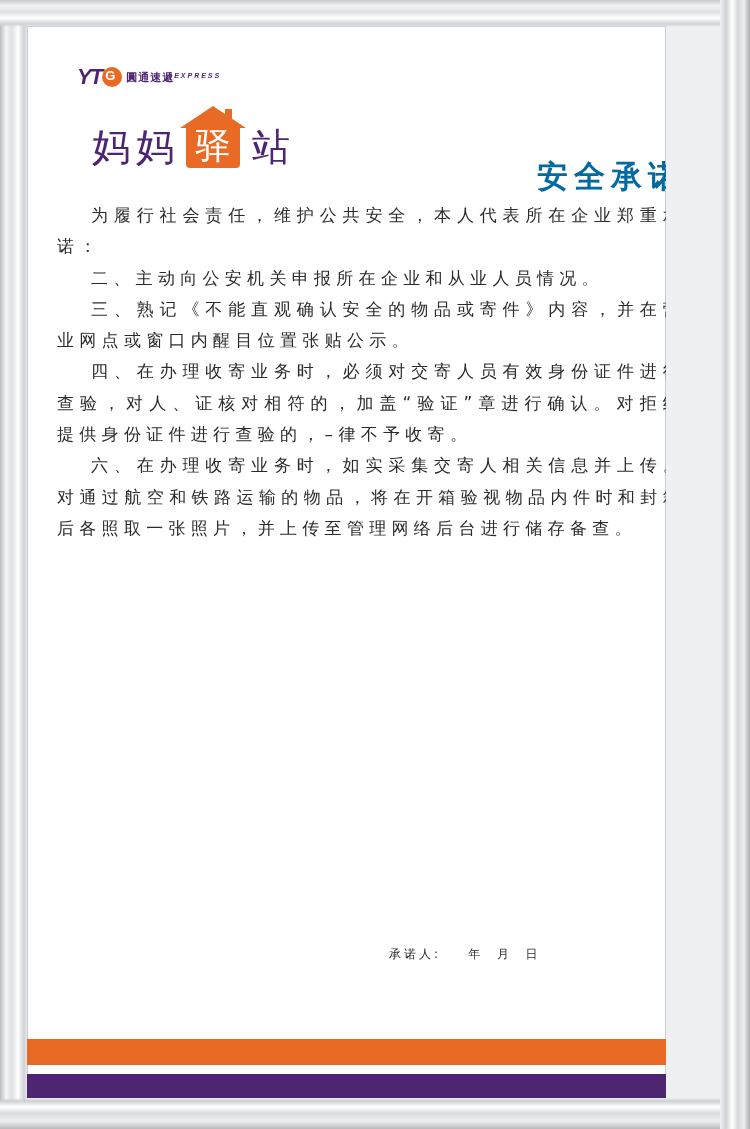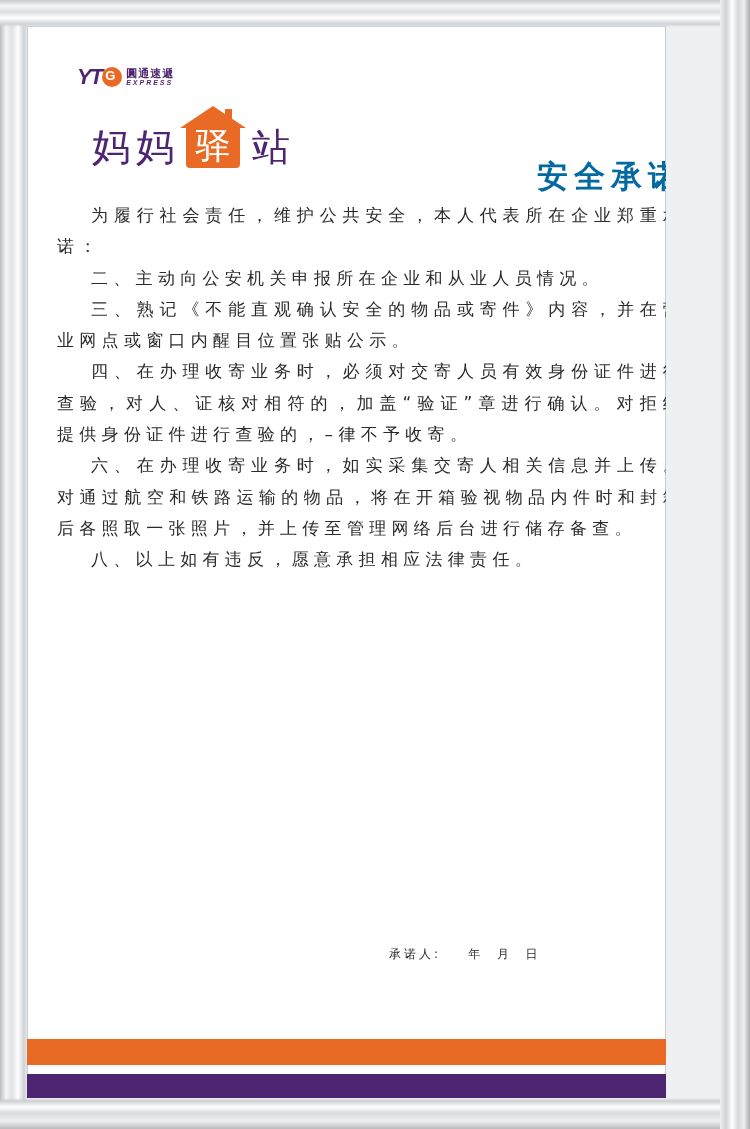--- a/index.html
+++ b/index.html
@@ -18,21 +18,21 @@
   .paper { position:absolute; left:27px; top:26px; width:639px; height:1072px; background:#ffffff; overflow:hidden; box-shadow: inset 0 0 0 1px #c9ccd0; }
   .bar { position:absolute; left:0; width:695px; }
   .bar-orange { top:1013px; height:26px; }
   .bar-purple { top:1048px; height:27px; }
 
   .logo { position:absolute; left:50px; top:38px; width:230px; height:110px; }
   .yto { position:absolute; left:0; top:0; height:26px; display:flex; align-items:center; }
   .yto-mark { font-family:"Liberation Sans", sans-serif; font-weight:bold; font-style:italic; font-size:22px; letter-spacing:-2px; }
   .yto-circle { display:inline-block; width:20px; height:20px; border-radius:50%; margin-left:1px; position:relative; }
   .yto-circle span { position:absolute; left:3px; top:1px; color:#fff; font-size:13px; font-weight:bold; font-family:"Liberation Sans", sans-serif; }
-  .yto-text { margin-left:4px; display:flex; flex-direction:column; line-height:1; }
+  .yto-text { margin-left:4px; display:flex; flex-direction:row; line-height:1; }
   .yto-cn { font-size:11px; font-weight:bold; letter-spacing:1px; }
   .yto-en { font-size:7px; font-weight:bold; font-style:italic; letter-spacing:2px; font-family:"Liberation Sans", sans-serif; }
 
   .brand { position:absolute; left:15px; top:38px; height:70px; width:230px; }
   .brand-char { position:absolute; top:20px; font-size:38px; font-weight:normal; letter-spacing:0; }
   .house { position:absolute; left:88px; top:4px; width:66px; height:64px; }
   .house-roof { position:absolute; left:0; top:0; width:0; height:0; border-left:33px solid transparent; border-right:33px solid transparent; border-bottom:22px solid; }
   .house-body { position:absolute; left:6px; top:20px; width:54px; height:42px; border-radius:0 0 4px 4px; }
   .house-char { position:absolute; left:8px; top:18px; width:50px; text-align:center; color:#fff; font-size:36px; line-height:44px; }
   .house-chimney { position:absolute; left:45px; top:3px; width:7px; height:12px; }
@@ -78,20 +78,19 @@
   </div>
 
   <div class="title" style="color: #0369a1; text-align: right;">安全承诺书</div>
 
   <div class="body">
     <p class="para">为履行社会责任，维护公共安全，本人代表所在企业郑重承诺：</p>
     <p class="para">二、主动向公安机关申报所在企业和从业人员情况。</p>
     <p class="para">三、熟记《不能直观确认安全的物品或寄件》内容，并在营业网点或窗口内醒目位置张贴公示。</p>
     <p class="para">四、在办理收寄业务时，必须对交寄人员有效身份证件进行查验，对人、证核对相符的，加盖“验证”章进行确认。对拒绝提供身份证件进行查验的，–律不予收寄。</p>
     <p class="para">六、在办理收寄业务时，如实采集交寄人相关信息并上传。对通过航空和铁路运输的物品，将在开箱验视物品内件时和封箱后各照取一张照片，并上传至管理网络后台进行储存备查。</p>
-    <p class="para">八、以上如有违反，愿意承担相应法律责任。</p>
   </div>
 
   <div class="signature">承诺人:    年  月  日</div>
 
   <div class="bar bar-orange" style="background: rgb(233, 106, 36);"></div>
   <div class="bar bar-purple" style="background: rgb(78, 37, 112);"></div>
 </div>
 
 </body></html>

